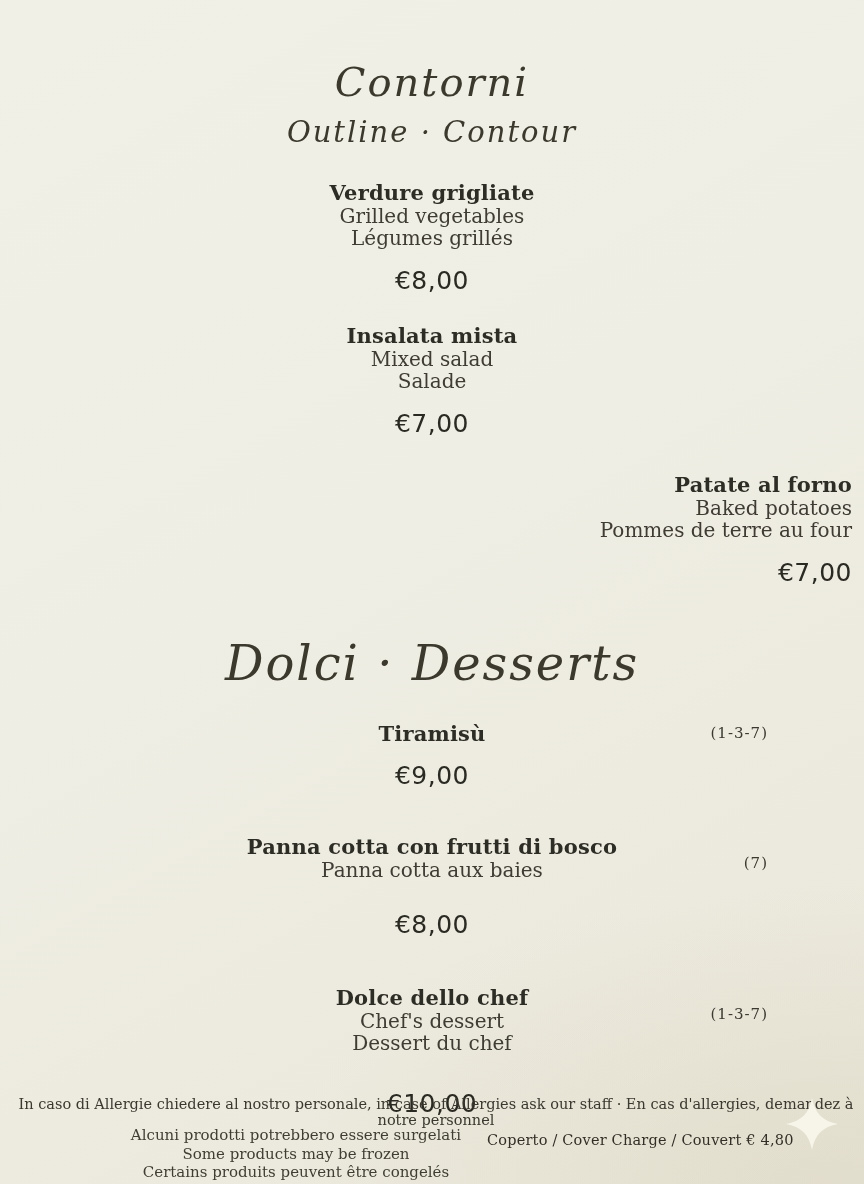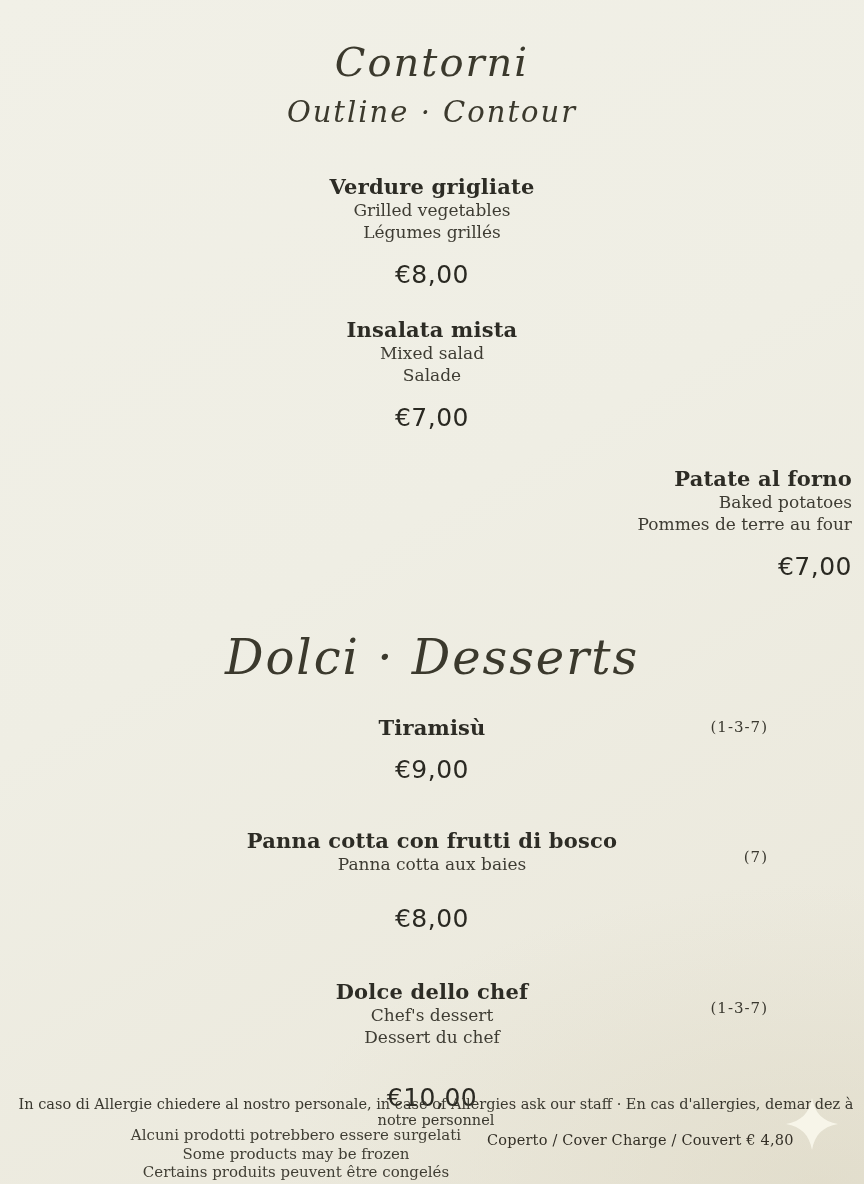--- a/index.html
+++ b/index.html
@@ -19,42 +19,42 @@
   .content {
     position: absolute; top: 0; left: 12px; width: 840px;
     text-align: center;
   }
   .script-title {
     font-style: italic;
     font-weight: 400;
     letter-spacing: 2px;
     color: #3b392d;
   }
-  .h-main   { padding-top: 40px; font-size: 40px; line-height: 44px; }
+  .h-main   { padding-top: 60px; font-size: 40px; line-height: 44px; }
   .h-sub    { margin-top: 12px; font-size: 29px; line-height: 32px; }
   .h-section{ margin-top: 52px; font-size: 48px; line-height: 52px; }
   .item { position: relative; }
   .item-name {
     font-weight: bold;
     font-size: 21px; line-height: 25px;
     color: #2d2c25;
     letter-spacing: 0.2px;
   }
   .item-desc {
-    font-size: 17px; line-height: 22px;
+    font-size: 20px; line-height: 22px;
     color: #3e3c33;
   }
   .item-price {
     font-family: "DejaVu Sans", "Liberation Sans", sans-serif;
     font-weight: normal;
     font-size: 25px; line-height: 24px;
     color: #2a2922;
     letter-spacing: 0.5px;
   }
-  .m-item1  { margin-top: 46px; }
+  .m-item1  { margin-top: 32px; }
   .m-price1 { margin-top: 20px; }
   .m-item2  { margin-top: 30px; }
   .m-price2 { margin-top: 20px; }
   .m-item3  { margin-top: 36px; text-align: right; }
   .m-price3 { margin-top: 20px; }
   .m-item4  { margin-top: 32px; }
   .m-price4 { margin-top: 18px; }
   .m-item5  { margin-top: 46px; }
   .m-price5 { margin-top: 32px; }
   .m-item6  { margin-top: 48px; }

